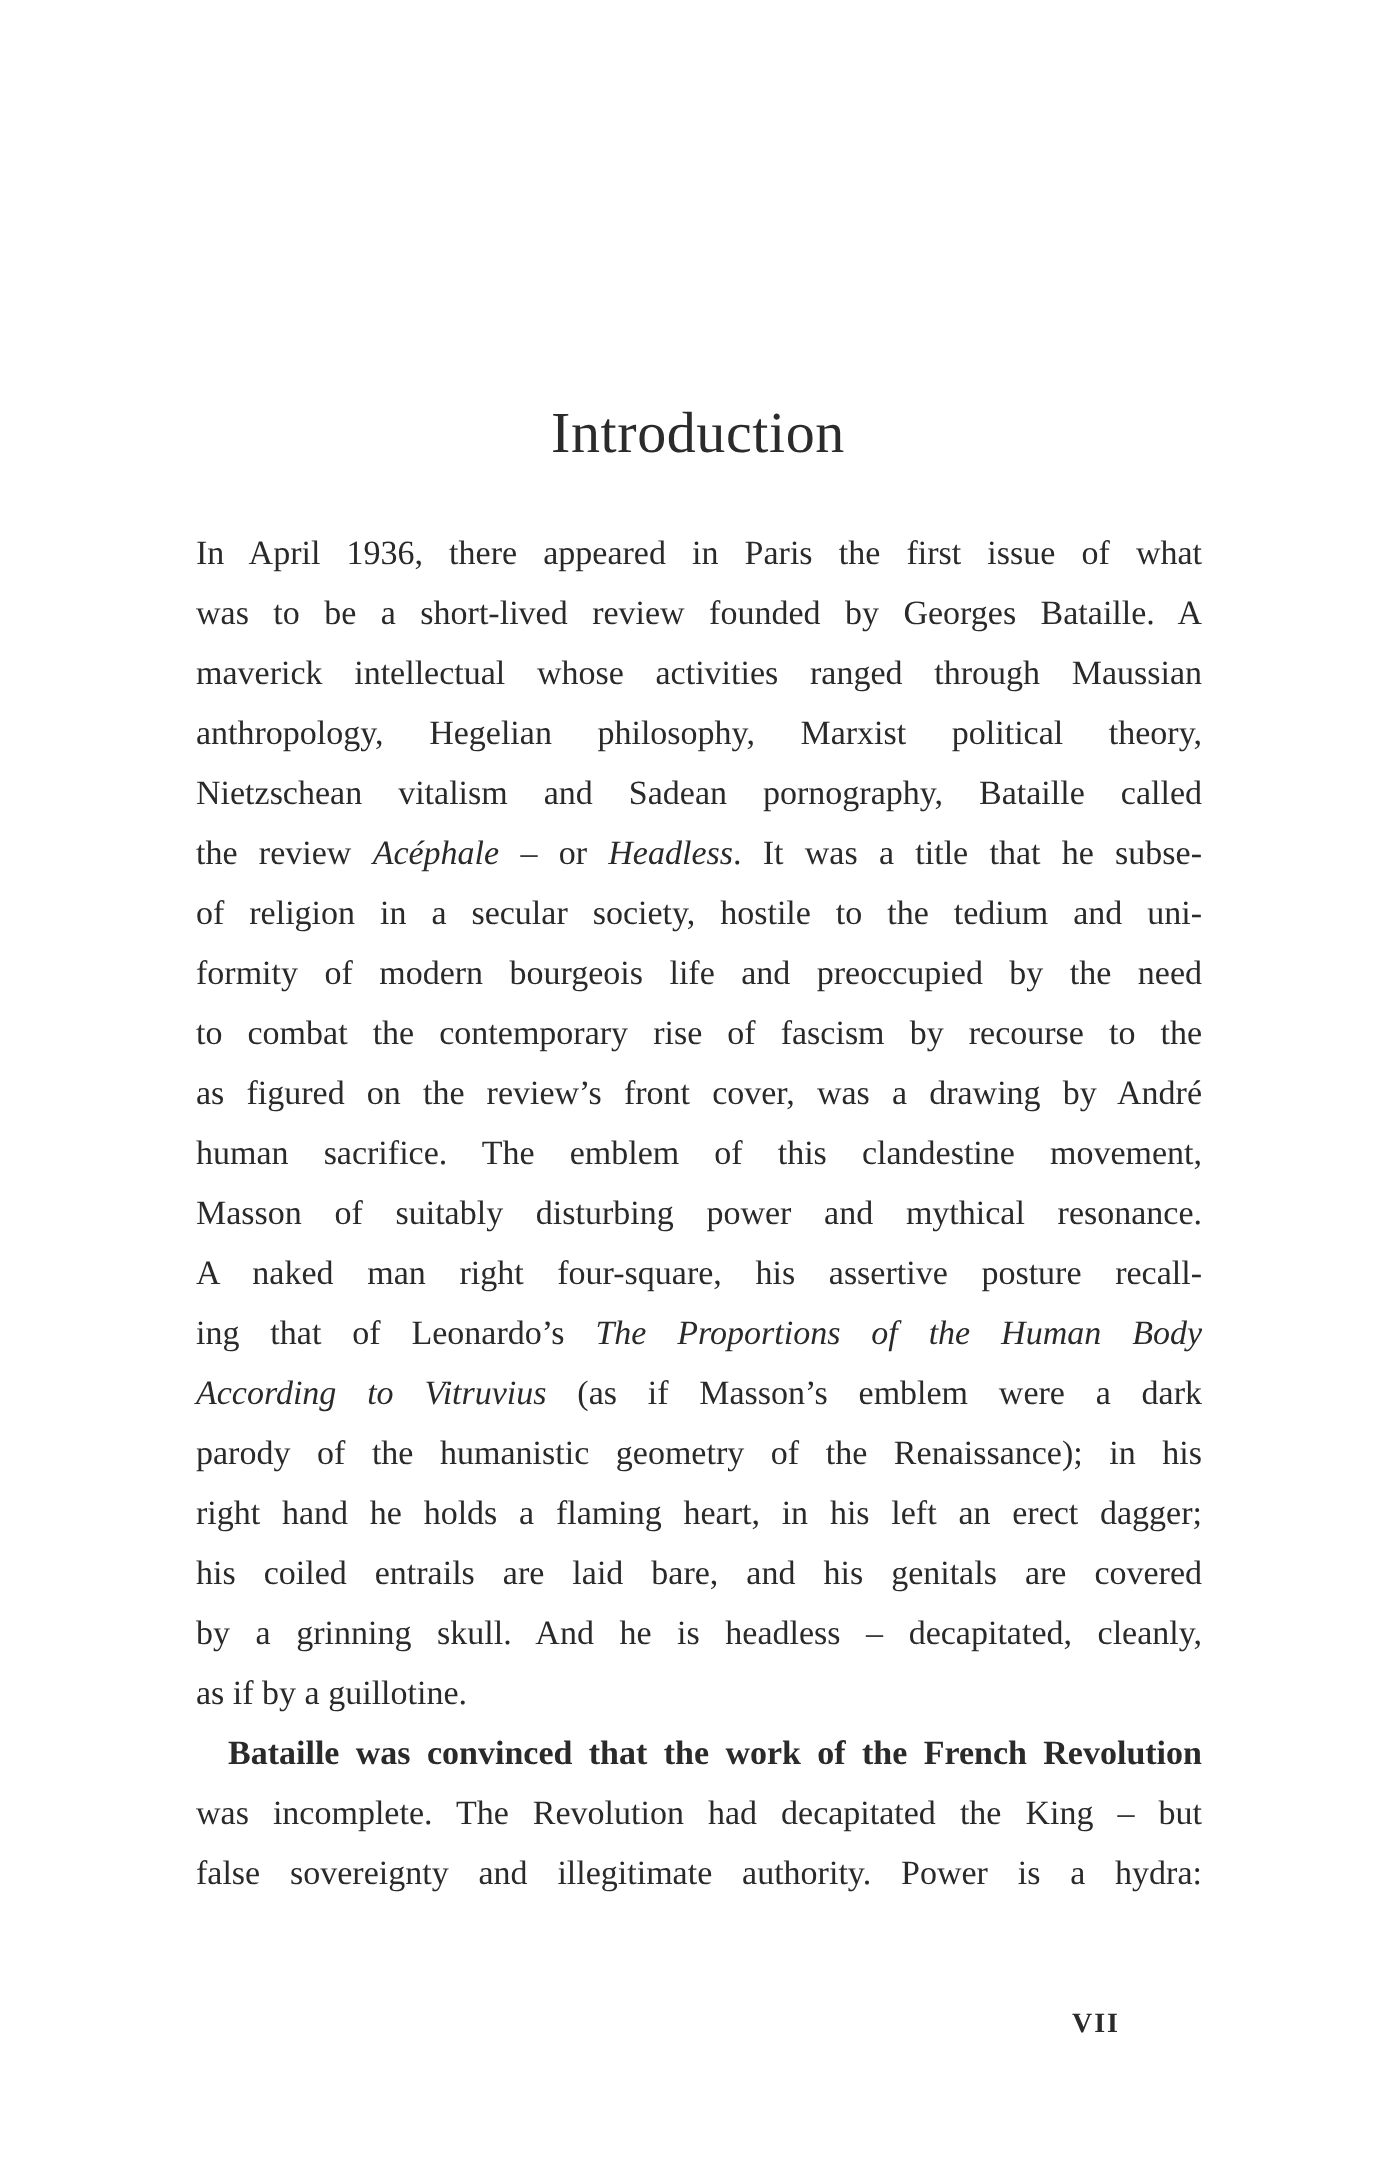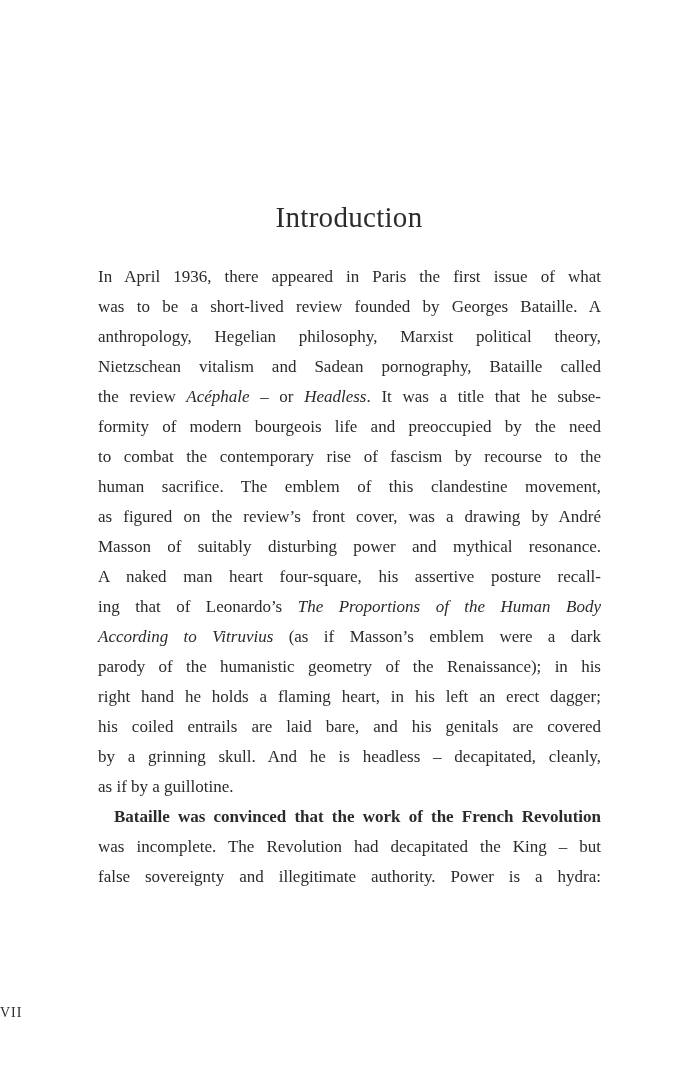--- a/index.html
+++ b/index.html
@@ -58,45 +58,48 @@
       padding-left: 16px;
       font-weight: bold;
     }
     .line i {
     }
     .folio {
       position: absolute;
       top: 1005px;
       left: 0;
       width: 560px;
-      text-align: left;
+      text-align: right;
       font-size: 14px;
       letter-spacing: 1px;
       color: #2a2a2a;
+      font-weight: bold;
     }
   </style>
 </head>
 <body>
 
 <div class="page">
   <h1 class="chapter-title">Introduction</h1>
 
   <div class="body-text">
 
     <span class="line">In April 1936, there appeared in Paris the first issue of what</span>
     <span class="line">was to be a short-lived review founded by Georges Bataille. A</span>
+    <span class="line">maverick intellectual whose activities ranged through Maussian</span>
     <span class="line">anthropology, Hegelian philosophy, Marxist political theory,</span>
     <span class="line">Nietzschean vitalism and Sadean pornography, Bataille called</span>
     <span class="line"><span>the review </span><i>Acéphale</i><span> – or </span><i>Headless</i><span>. It was a title that he subse-</span></span>
+    <span class="line">of religion in a secular society, hostile to the tedium and uni-</span>
     <span class="line">formity of modern bourgeois life and preoccupied by the need</span>
     <span class="line">to combat the contemporary rise of fascism by recourse to the</span>
+    <span class="line">as figured on the review’s front cover, was a drawing by André</span>
     <span class="line">human sacrifice. The emblem of this clandestine movement,</span>
-    <span class="line">as figured on the review’s front cover, was a drawing by André</span>
     <span class="line">Masson of suitably disturbing power and mythical resonance.</span>
-    <span class="line">A naked man heart four-square, his assertive posture recall-</span>
+    <span class="line">A naked man right four-square, his assertive posture recall-</span>
     <span class="line"><span>ing that of Leonardo’s </span><i>The Proportions of the Human Body</i></span>
     <span class="line"><i>According to Vitruvius</i><span> (as if Masson’s emblem were a dark</span></span>
     <span class="line">parody of the humanistic geometry of the Renaissance); in his</span>
     <span class="line">right hand he holds a flaming heart, in his left an erect dagger;</span>
     <span class="line">his coiled entrails are laid bare, and his genitals are covered</span>
     <span class="line">by a grinning skull. And he is headless – decapitated, cleanly,</span>
     <span class="line last">as if by a guillotine.</span>
 
     <span class="line indent">Bataille was convinced that the work of the French Revolution</span>
     <span class="line">was incomplete. The Revolution had decapitated the King – but</span>

